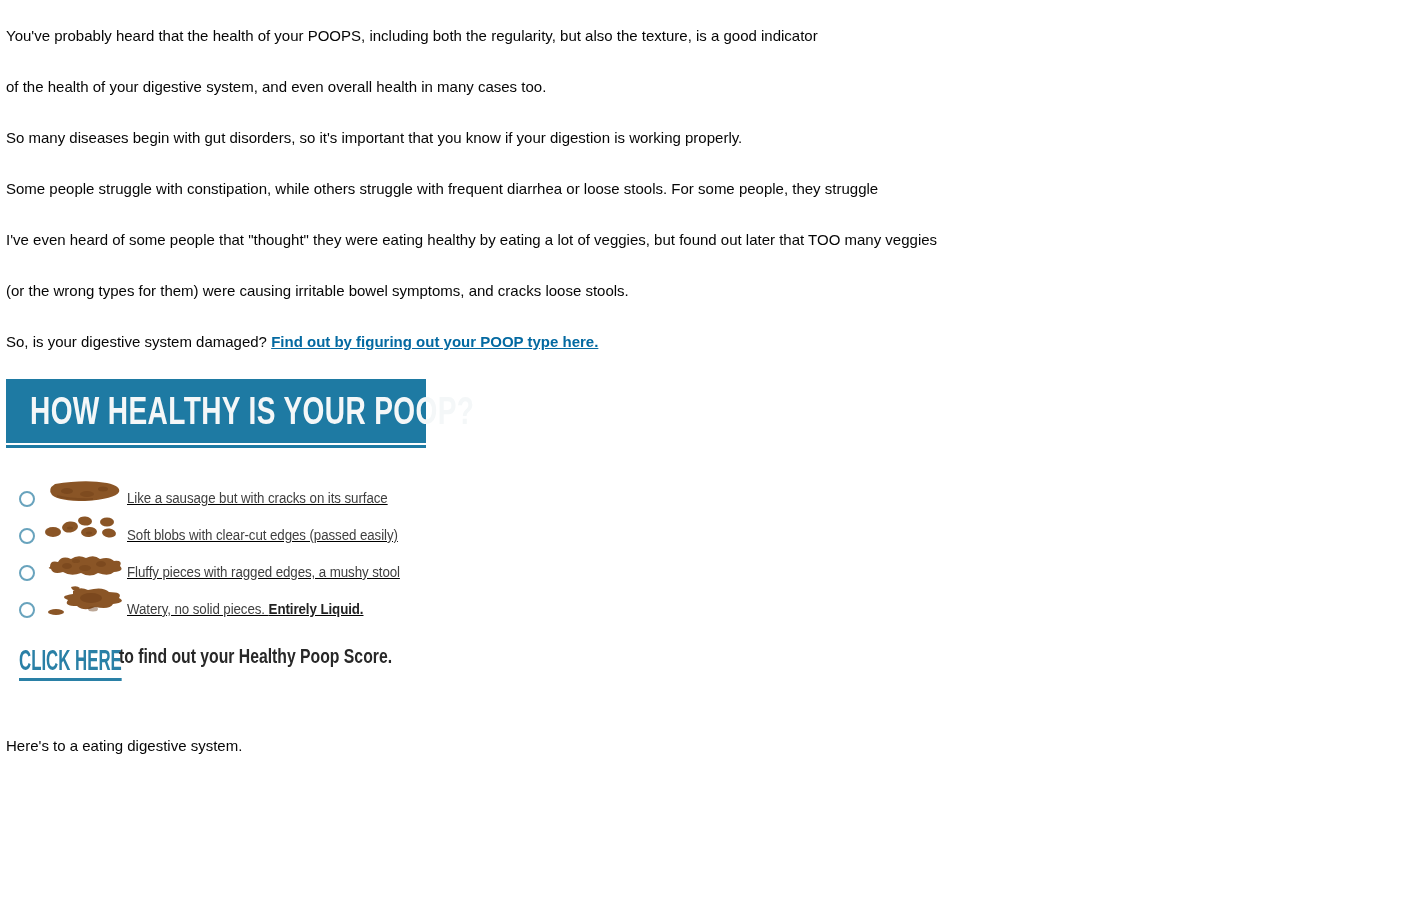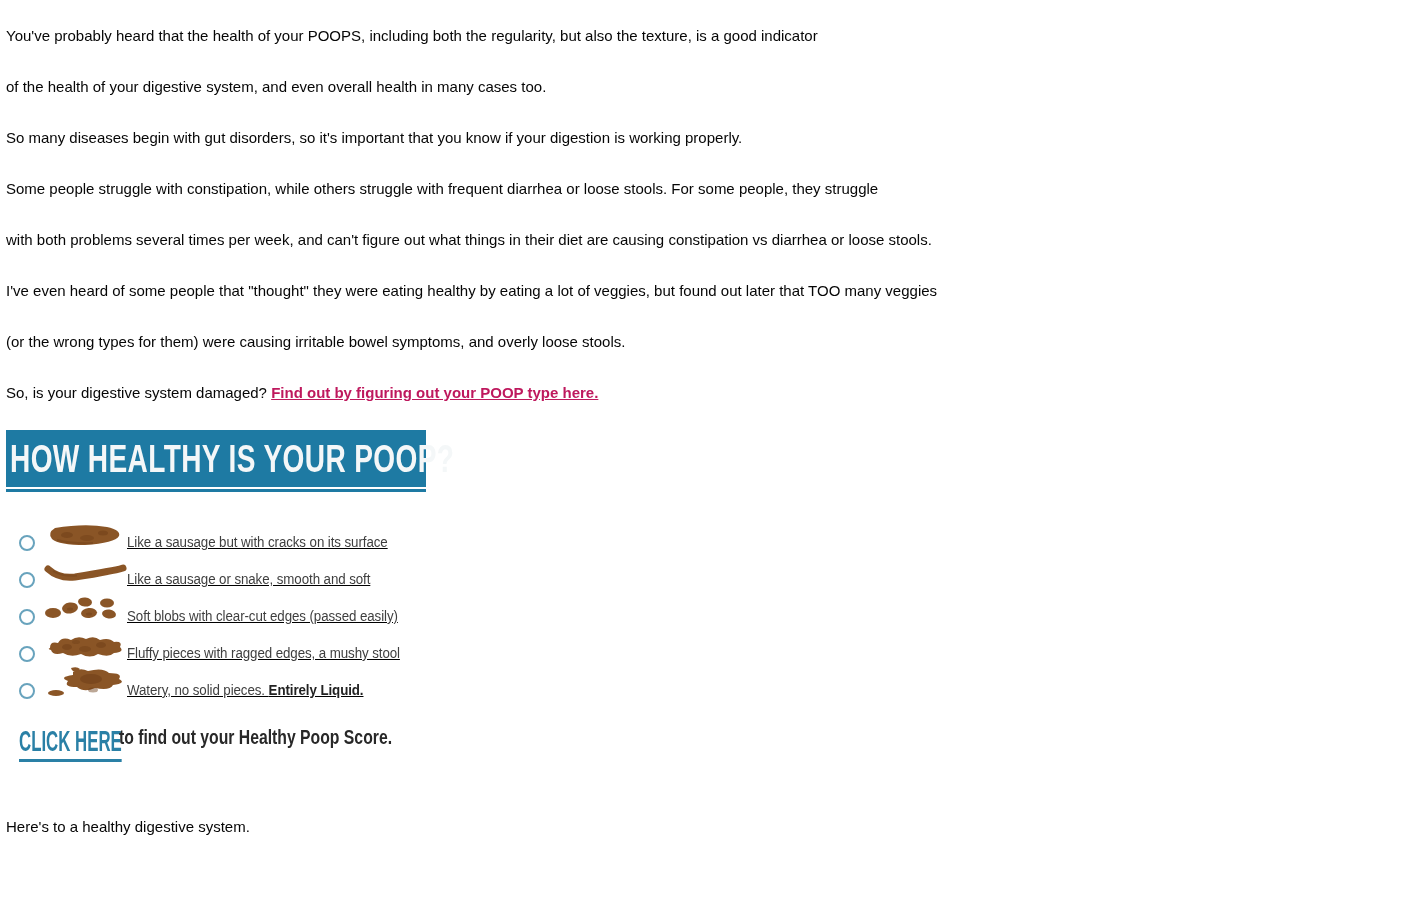--- a/index.html
+++ b/index.html
@@ -19,36 +19,36 @@
     padding: 10px 0 0 6px;
   }
   .line {
     font-size: 15px;
     line-height: 51px;
     color: #060606;
     white-space: nowrap;
   }
   .cta-link {
     font-weight: bold;
-    color: #be185d;
+    color: #0369a1;
     text-decoration: underline;
     cursor: pointer;
   }
   
   .quiz {
     width: 420px;
     margin-top: 12px;
     cursor: pointer;
   }
   .banner {
-    height: 57px;
+    height: 64px;
     background: #1e7aa3;
     display: flex;
     align-items: center;
-    padding-left: 4px;
+    padding-left: 24px;
     box-sizing: border-box;
   }
   .banner-inner-wrap {
     display: inline-block;
     width: 386px;
     overflow: visible;
   }
   .banner-text {
     display: inline-block;
     transform: scaleX(0.72);
@@ -151,25 +151,24 @@
 
     <div id="para-lines">
   <div class="line"><span>You've probably heard that the health of your POOPS, including both the regularity, but also the texture, is a good indicator</span></div>
 
   <div class="line"><span>of the health of your digestive system, and even overall health in many cases too.</span></div>
 
   <div class="line"><span>So many diseases begin with gut disorders, so it's important that you know if your digestion is working properly.</span></div>
 
   <div class="line"><span>Some people struggle with constipation, while others struggle with frequent diarrhea or loose stools. For some people, they struggle</span></div>
 
-  <div class="line"><span>with both problems several times per week, and can't figure out what things in their diet are causing constipation vs diarrhea or loose stools.</span></div>
 
   <div class="line"><span>I've even heard of some people that "thought" they were eating healthy by eating a lot of veggies, but found out later that TOO many veggies</span></div>
 
-  <div class="line"><span>(or the wrong types for them) were causing irritable bowel symptoms, and overly loose stools.</span></div>
+  <div class="line"><span>(or the wrong types for them) were causing irritable bowel symptoms, and cracks loose stools.</span></div>
 
 </div>
 
     <div class="line">
       <span>So, is your digestive system damaged? </span><a class="cta-link" href="#">Find out by figuring out your POOP type here.</a>
     </div>
 
     <div class="quiz">
       <div class="banner">
         <span class="banner-inner-wrap">
@@ -186,30 +185,20 @@
     <path d="M12,7 Q42,2 64,6 Q78,9 76,15 Q72,22 42,24 Q16,24 9,18 Q4,12 12,7 Z" fill="#8a5526"></path>
     <ellipse cx="24" cy="14" rx="6" ry="3" fill="#6b3c16" opacity="0.45"></ellipse>
     <ellipse cx="44" cy="17" rx="7" ry="3" fill="#6b3c16" opacity="0.4"></ellipse>
     <ellipse cx="60" cy="12" rx="5" ry="2.5" fill="#6b3c16" opacity="0.45"></ellipse>
     <path d="M14,19 Q30,23 50,22" stroke="#6b3c16" stroke-width="2" fill="none" opacity="0.4"></path>
   </svg>
 </span>
     <span class="opt-label"><span class="opt-text">Like a sausage but with cracks on its surface</span><b class="opt-bold"></b></span>
   </div>
 
-  <div class="option-row">
-    <span class="radio"></span>
-    <span class="shape-wrap">
-  <svg width="84" height="30" viewBox="0 0 84 30">
-    <path d="M5,11 Q16,21 32,19 Q52,16 64,13.5 Q74,12 80,10" stroke="#8a5526" stroke-width="7" fill="none" stroke-linecap="round"></path>
-    <path d="M10,13 Q20,19 34,17.5" stroke="#6b3c16" stroke-width="2" fill="none" opacity="0.35"></path>
-  </svg>
-</span>
-    <span class="opt-label"><span class="opt-text">Like a sausage or snake, smooth and soft</span><b class="opt-bold"></b></span>
-  </div>
 
   <div class="option-row">
     <span class="radio"></span>
     <span class="shape-wrap">
   <svg width="84" height="30" viewBox="0 0 84 30">
     <ellipse cx="10" cy="18" rx="8" ry="5" fill="#8a5526"></ellipse>
     <ellipse cx="27" cy="13" rx="8" ry="5.5" fill="#8a5526" transform="rotate(-8 27 13)"></ellipse>
     <ellipse cx="42" cy="7" rx="7" ry="4.5" fill="#8a5526" transform="rotate(6 42 7)"></ellipse>
     <ellipse cx="46" cy="18" rx="8" ry="5" fill="#8a5526" transform="rotate(-6 46 18)"></ellipse>
     <ellipse cx="64" cy="8" rx="7" ry="4.5" fill="#8a5526"></ellipse>
@@ -253,15 +242,15 @@
       <div class="quiz-footer">
         <span class="click-here-wrap">
           <span class="click-here">CLICK HERE</span>
         </span>
         <span class="footer-rest-wrap">
           <span class="footer-rest">to find out your Healthy Poop Score.</span>
         </span>
       </div>
     </div>
 
-    <div class="line closing">Here's to a healthy digestive system.</div>
+    <div class="line closing">Here's to a eating digestive system.</div>
   </div>
 </div>
 
 </body></html>

